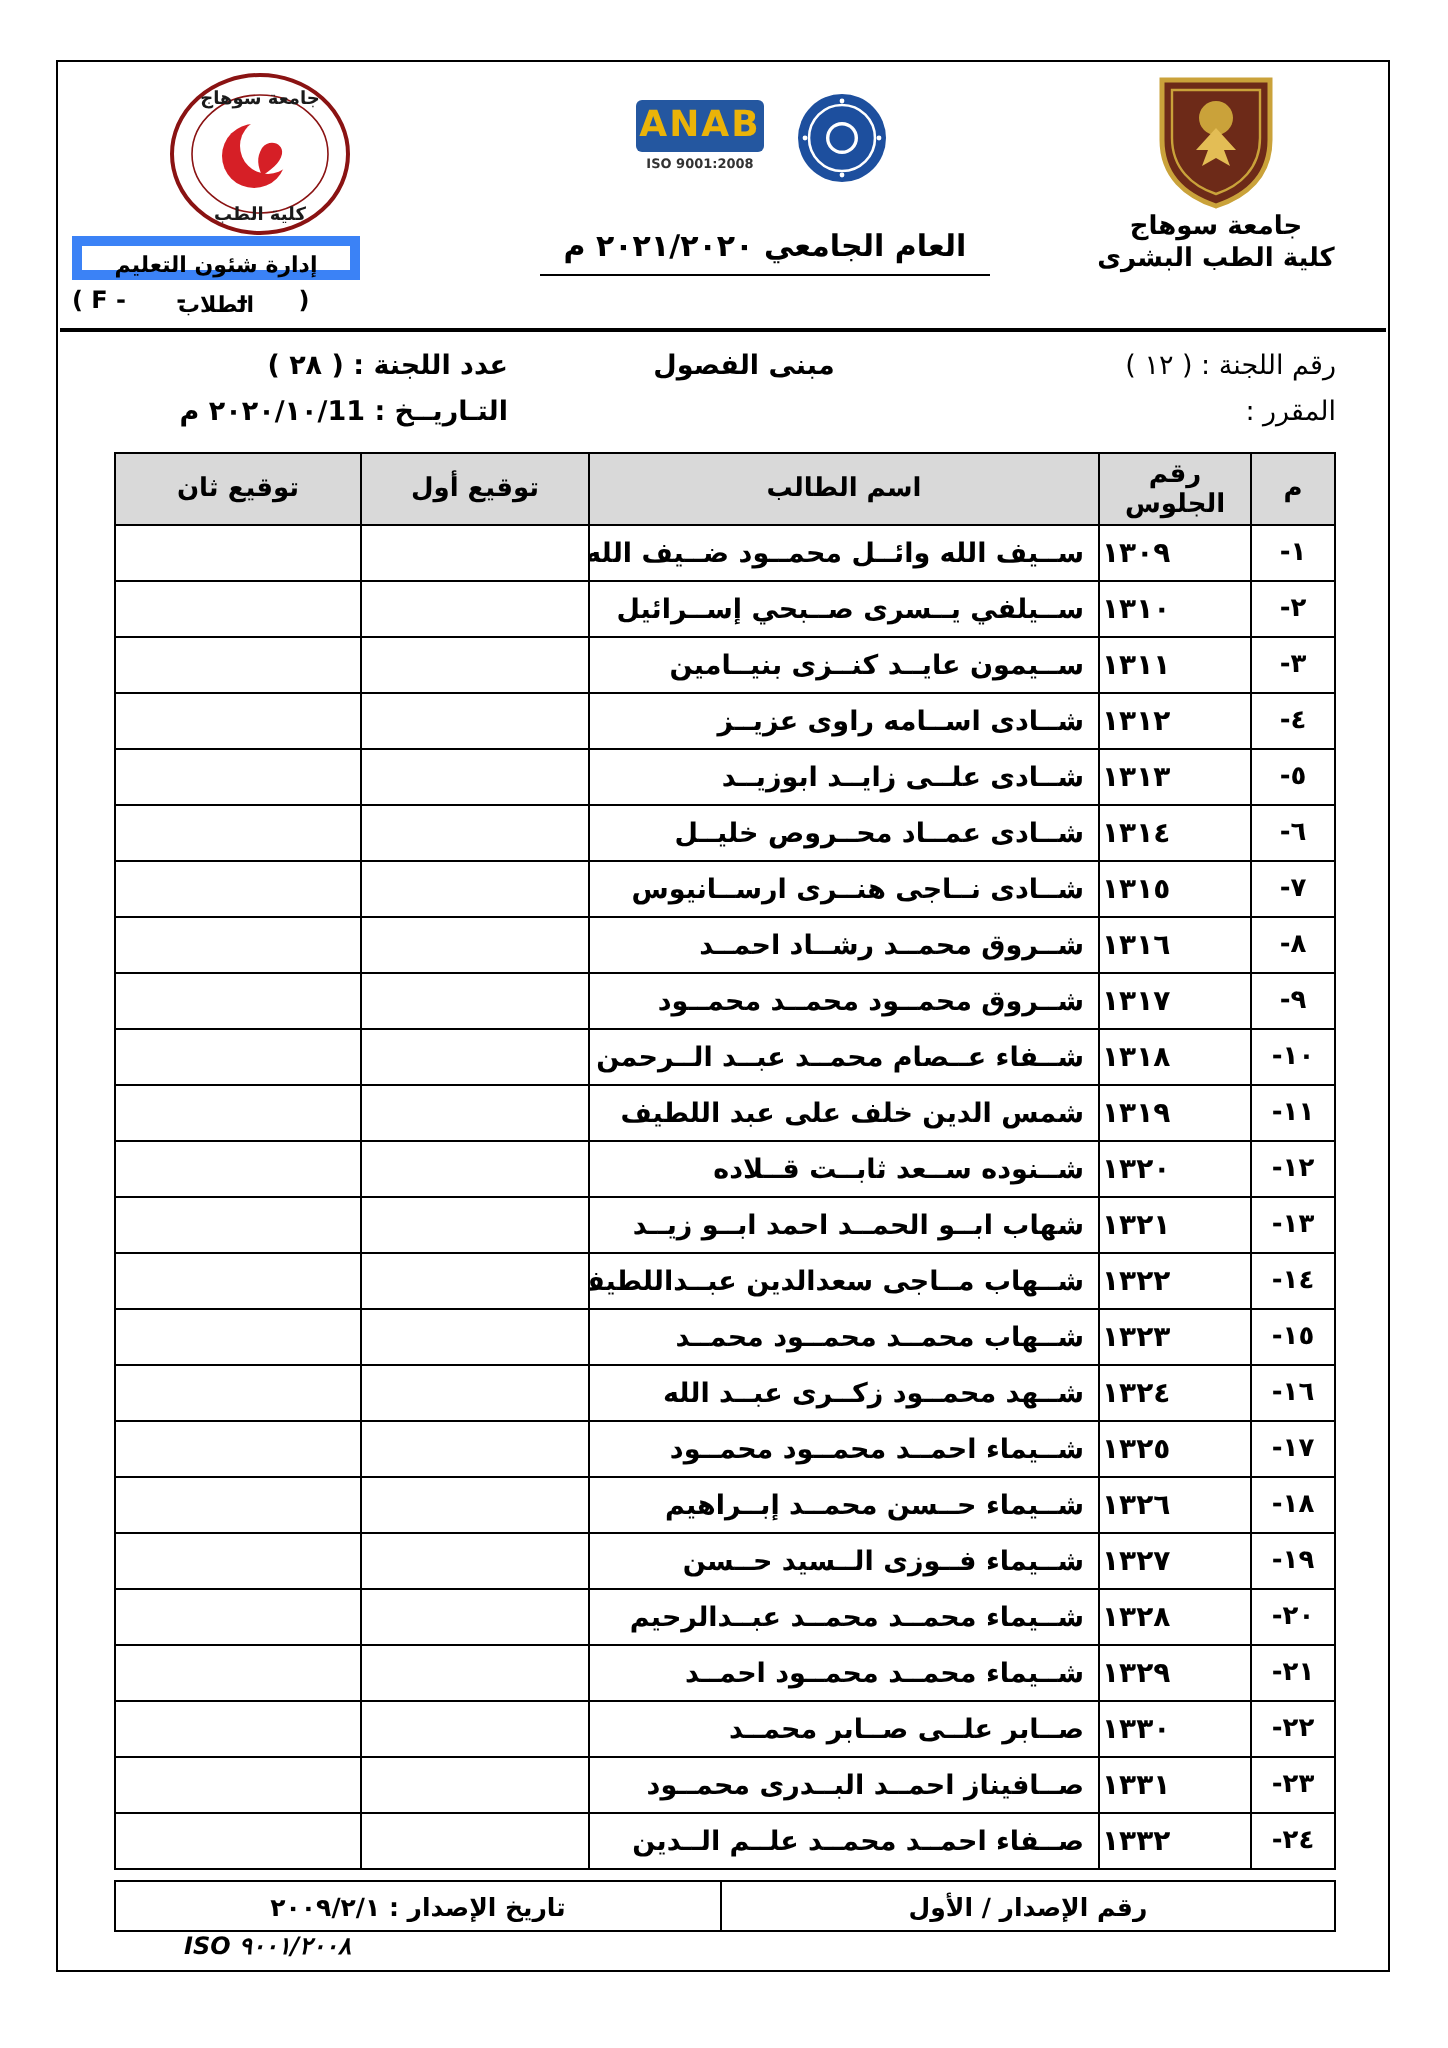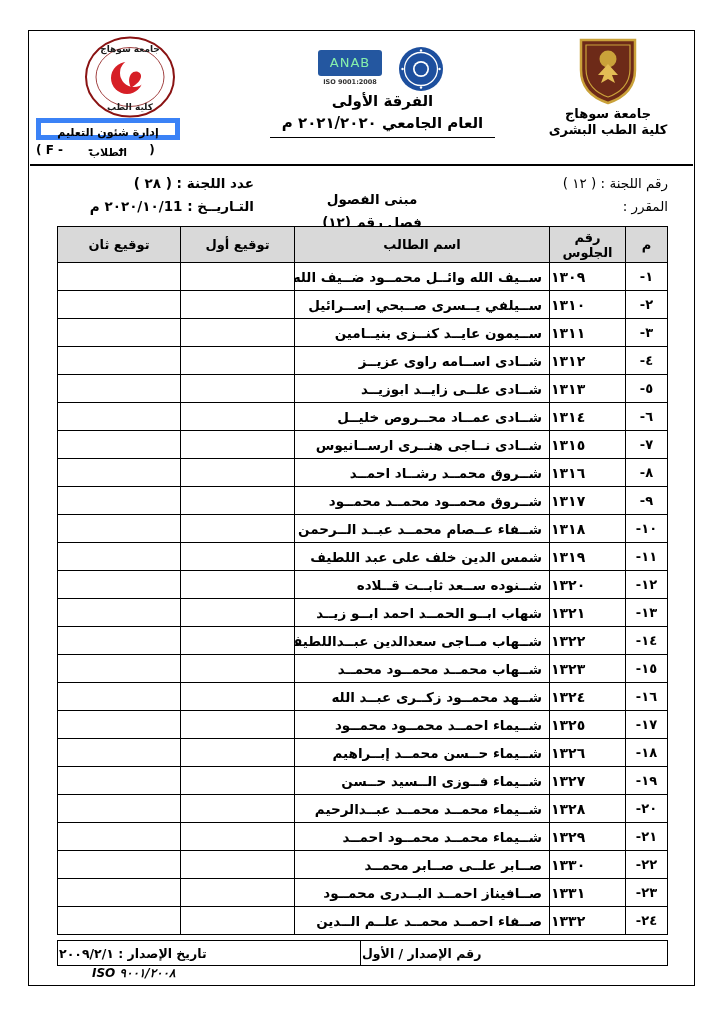--- a/index.html
+++ b/index.html
@@ -11,56 +11,56 @@
     border:1.5px solid #000;box-sizing:border-box;}
   
   .logo-left{position:absolute;left:84px;top:36px;width:92px;height:82px;}
   .admin-box{position:absolute;left:36px;top:118px;width:144px;height:22px;
     border:5px solid #3b82f6;box-sizing:border-box;font-size:11px;font-weight:bold;
     text-align:center;line-height:20px;direction:rtl;}
   .admin-code{position:absolute;left:36px;top:143px;width:170px;font-size:12px;
     font-weight:bold;direction:ltr;white-space:pre;}
   .center-logos{position:absolute;left:318px;top:46px;width:130px;height:48px;}
   .anab{position:absolute;left:0;top:4px;width:64px;text-align:center;}
-  .anab-box{height:26px;background:#2457a0;color:#86efac;font-weight:normal;font-size:13px;
+  .anab-box{height:26px;background:#2457a0;color:#eab308;font-weight:bold;font-size:18px;
     line-height:26px;border-radius:3px;letter-spacing:1px;}
   .anab-sub{font-size:6.5px;margin-top:2px;color:#333;font-weight:bold;}
   .aja{position:absolute;left:80px;top:0;width:46px;height:46px;}
   .grade{position:absolute;left:280px;top:92px;width:205px;text-align:center;
     font-size:15px;font-weight:bold;direction:rtl;}
   .year{position:absolute;left:270px;top:114px;width:225px;text-align:center;
     font-size:15px;font-weight:bold;direction:rtl;padding-bottom:5px;
     border-bottom:1.5px solid #000;}
   .logo-right{position:absolute;left:576px;top:36px;width:64px;height:70px;}
   .uni-name{position:absolute;left:540px;top:106px;width:136px;text-align:center;
     font-size:13px;font-weight:bold;line-height:16px;direction:rtl;}
   .divider{position:absolute;left:30px;top:164px;width:663px;border-top:2px solid #000;}
   
   .info-right{position:absolute;left:462px;top:172px;width:206px;direction:rtl;
     text-align:right;font-size:13.5px;font-weight:normal;line-height:23px;}
   .info-center{position:absolute;left:302px;top:172px;width:140px;direction:rtl;
-    text-align:center;font-size:13.5px;font-weight:bold;line-height:23px;margin-top:16px;}
+    text-align:center;font-size:13.5px;font-weight:bold;line-height:23px;}
   .info-left{position:absolute;left:58px;top:172px;width:196px;direction:rtl;
     text-align:right;font-size:13.5px;font-weight:bold;line-height:23px;}
   
   table.students{position:absolute;left:57px;top:226px;width:610px;
     border-collapse:collapse;table-layout:fixed;direction:rtl;
     border:1.5px solid #000;}
   table.students th,table.students td{border:1px solid #000;box-sizing:border-box;}
   table.students th{background:#d9d9d9;font-size:13px;font-weight:bold;height:36px;
     text-align:center;vertical-align:middle;padding:0 2px;}
   table.students td{height:28px;vertical-align:middle;}
   td.c-index{text-align:center;font-size:13px;font-weight:bold;}
   td.c-seat{text-align:left;font-size:14px;font-weight:bold;}
   td.c-name{text-align:right;font-size:13.5px;font-weight:bold;padding:0 7px;
     white-space:nowrap;overflow:hidden;}
   
   table.footer{position:absolute;left:57px;top:940px;width:610px;height:26px;
     border-collapse:collapse;table-layout:fixed;direction:rtl;border:1px solid #000;}
-  table.footer td{border:1px solid #000;text-align:left;font-size:12.5px;
+  table.footer td{border:1px solid #000;text-align:center;font-size:12.5px;
     font-weight:bold;vertical-align:middle;}
   .iso{position:absolute;left:92px;top:966px;font-size:12px;font-weight:bold;
     font-style:italic;direction:ltr;}
 </style>
 </head>
 <body>
 
 <div class="page">
   <div class="frame"></div>
 
@@ -88,21 +88,20 @@
         <circle cx="23" cy="23" r="8" fill="#fff"></circle>
         <circle cx="23" cy="23" r="6.3" fill="#1d4f9e"></circle>
         <circle cx="23" cy="4.5" r="1.2" fill="#fff"></circle>
         <circle cx="23" cy="41.5" r="1.2" fill="#fff"></circle>
         <circle cx="4.5" cy="23" r="1.2" fill="#fff"></circle>
         <circle cx="41.5" cy="23" r="1.2" fill="#fff"></circle>
       </svg>
     </div>
   </div>
 
-  <div class="grade">الفرقة الأولى</div>
   <div class="year">العام الجامعي ٢٠٢١/٢٠٢٠ م</div>
 
   <div class="logo-right">
     <svg width="64" height="70" viewBox="0 0 64 70">
       <path d="M5 4 H59 V34 C59 52 47 62 32 67 C17 62 5 52 5 34 Z" fill="#6d2a18" stroke="#caa23a" stroke-width="2.5"></path>
       <path d="M10 9 H54 V33 C54 48 44 57 32 61 C20 57 10 48 10 33 Z" fill="none" stroke="#caa23a" stroke-width="1.2"></path>
       <circle cx="32" cy="23" r="8.5" fill="#caa23a"></circle>
       <path d="M32 28 l-10 11 h6 l-3 8 7 -4 7 4 -3 -8 h6 z" fill="#e3bd55"></path>
     </svg>
   </div>
@@ -115,21 +114,20 @@
   <div class="admin-code">( F -      -      –      )</div>
 
   <div class="divider"></div>
 
   <div class="info-right">
     <div>رقم اللجنة : ( ١٢ )</div>
     <div>المقرر :</div>
   </div>
   <div class="info-center">
     <div>مبنى الفصول</div>
-    <div>فصل رقم (١٢)</div>
   </div>
   <div class="info-left">
     <div>عدد اللجنة : ( ٢٨ )</div>
     <div>التـاريــخ : ٢٠٢٠/١٠/11 م</div>
   </div>
 
   <table class="students">
     <colgroup>
       <col style="width:42px">
         <col style="width:76px">

